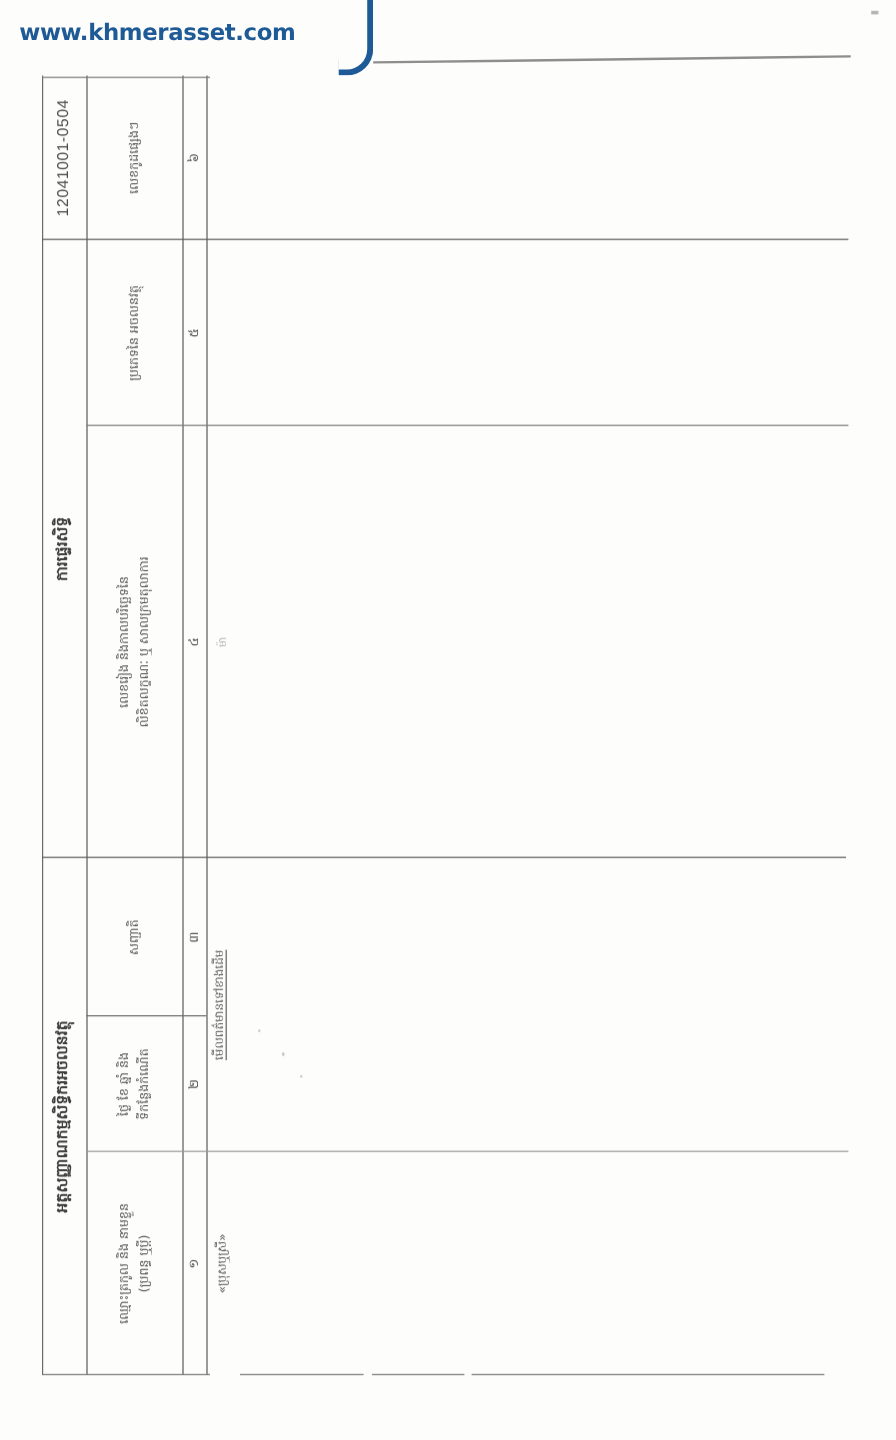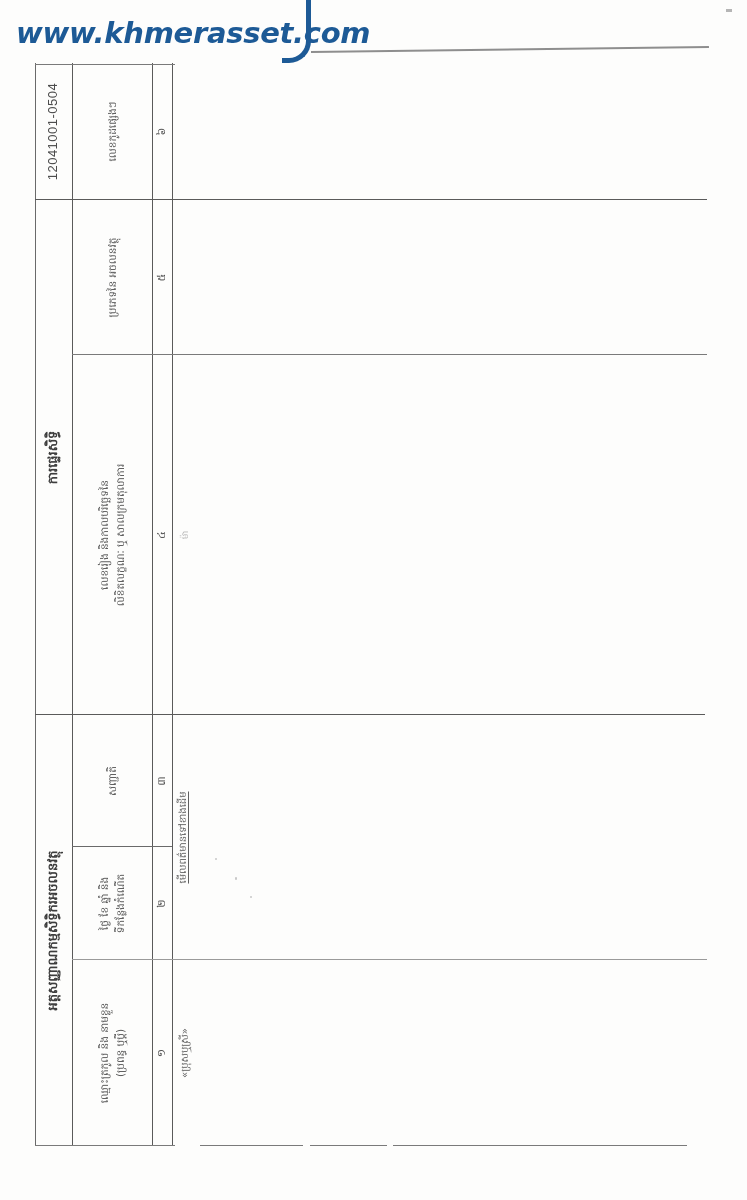--- a/index.html
+++ b/index.html
@@ -1,20 +1,20 @@
 <!DOCTYPE html>
 <html><head>
 <meta charset="utf-8">
 <style>
   html,body{margin:0;padding:0;background:#ffffff;}
   .screen{position:relative;width:747px;height:1200px;background:#fdfdfc;overflow:hidden;
           font-family:"DejaVu Sans",sans-serif;}
   
-  .wm-text{position:absolute;left:16px;top:16px;font-size:29px;font-weight:bold;
-           letter-spacing:-0.3px;color:#1d5a96;white-space:nowrap;font-style:italic;}
+  .wm-text{position:absolute;left:16px;top:16px;font-size:19px;font-weight:bold;
+           letter-spacing:-0.3px;color:#1d5a96;white-space:nowrap;}
   .wm-bracket{position:absolute;left:282px;top:-16px;width:24px;height:74px;
               border-right:5px solid #1d5a96;border-bottom:5px solid #1d5a96;
               border-bottom-right-radius:22px;}
   .scan-top-line{position:absolute;left:311px;top:51px;width:398px;height:2px;
                  background:#8e8e8e;transform:rotate(-0.72deg);transform-origin:left center;}
   .scan-dot{position:absolute;left:726px;top:9px;width:6px;height:3px;background:#b5b5b5;}
   
   .rot-wrap{position:absolute;left:35px;top:63px;width:672px;height:1083px;}
   .orig{position:absolute;left:0;top:0;width:1083px;height:672px;
         transform-origin:0 0;transform:translate(0,1083px) rotate(-90deg);

